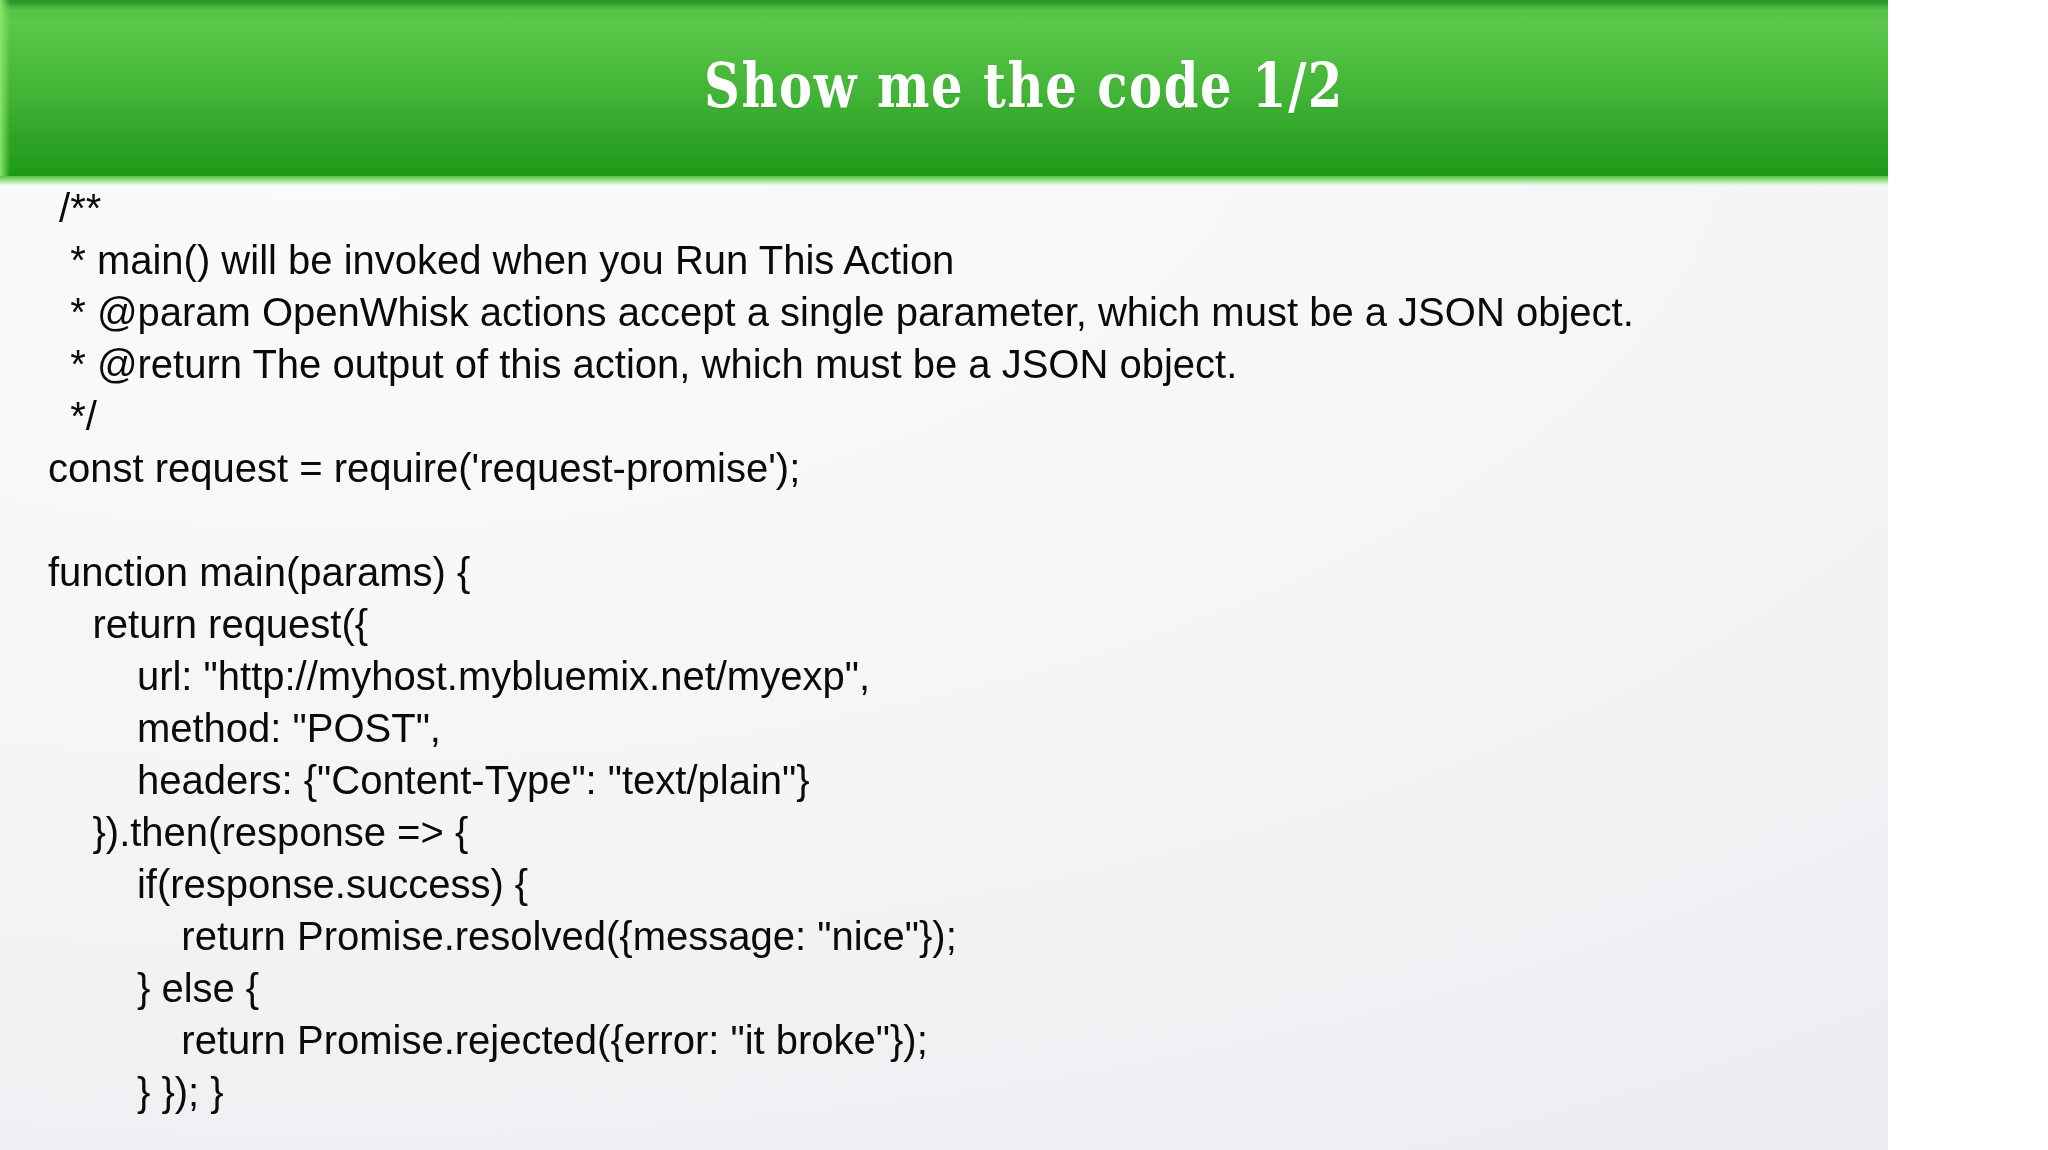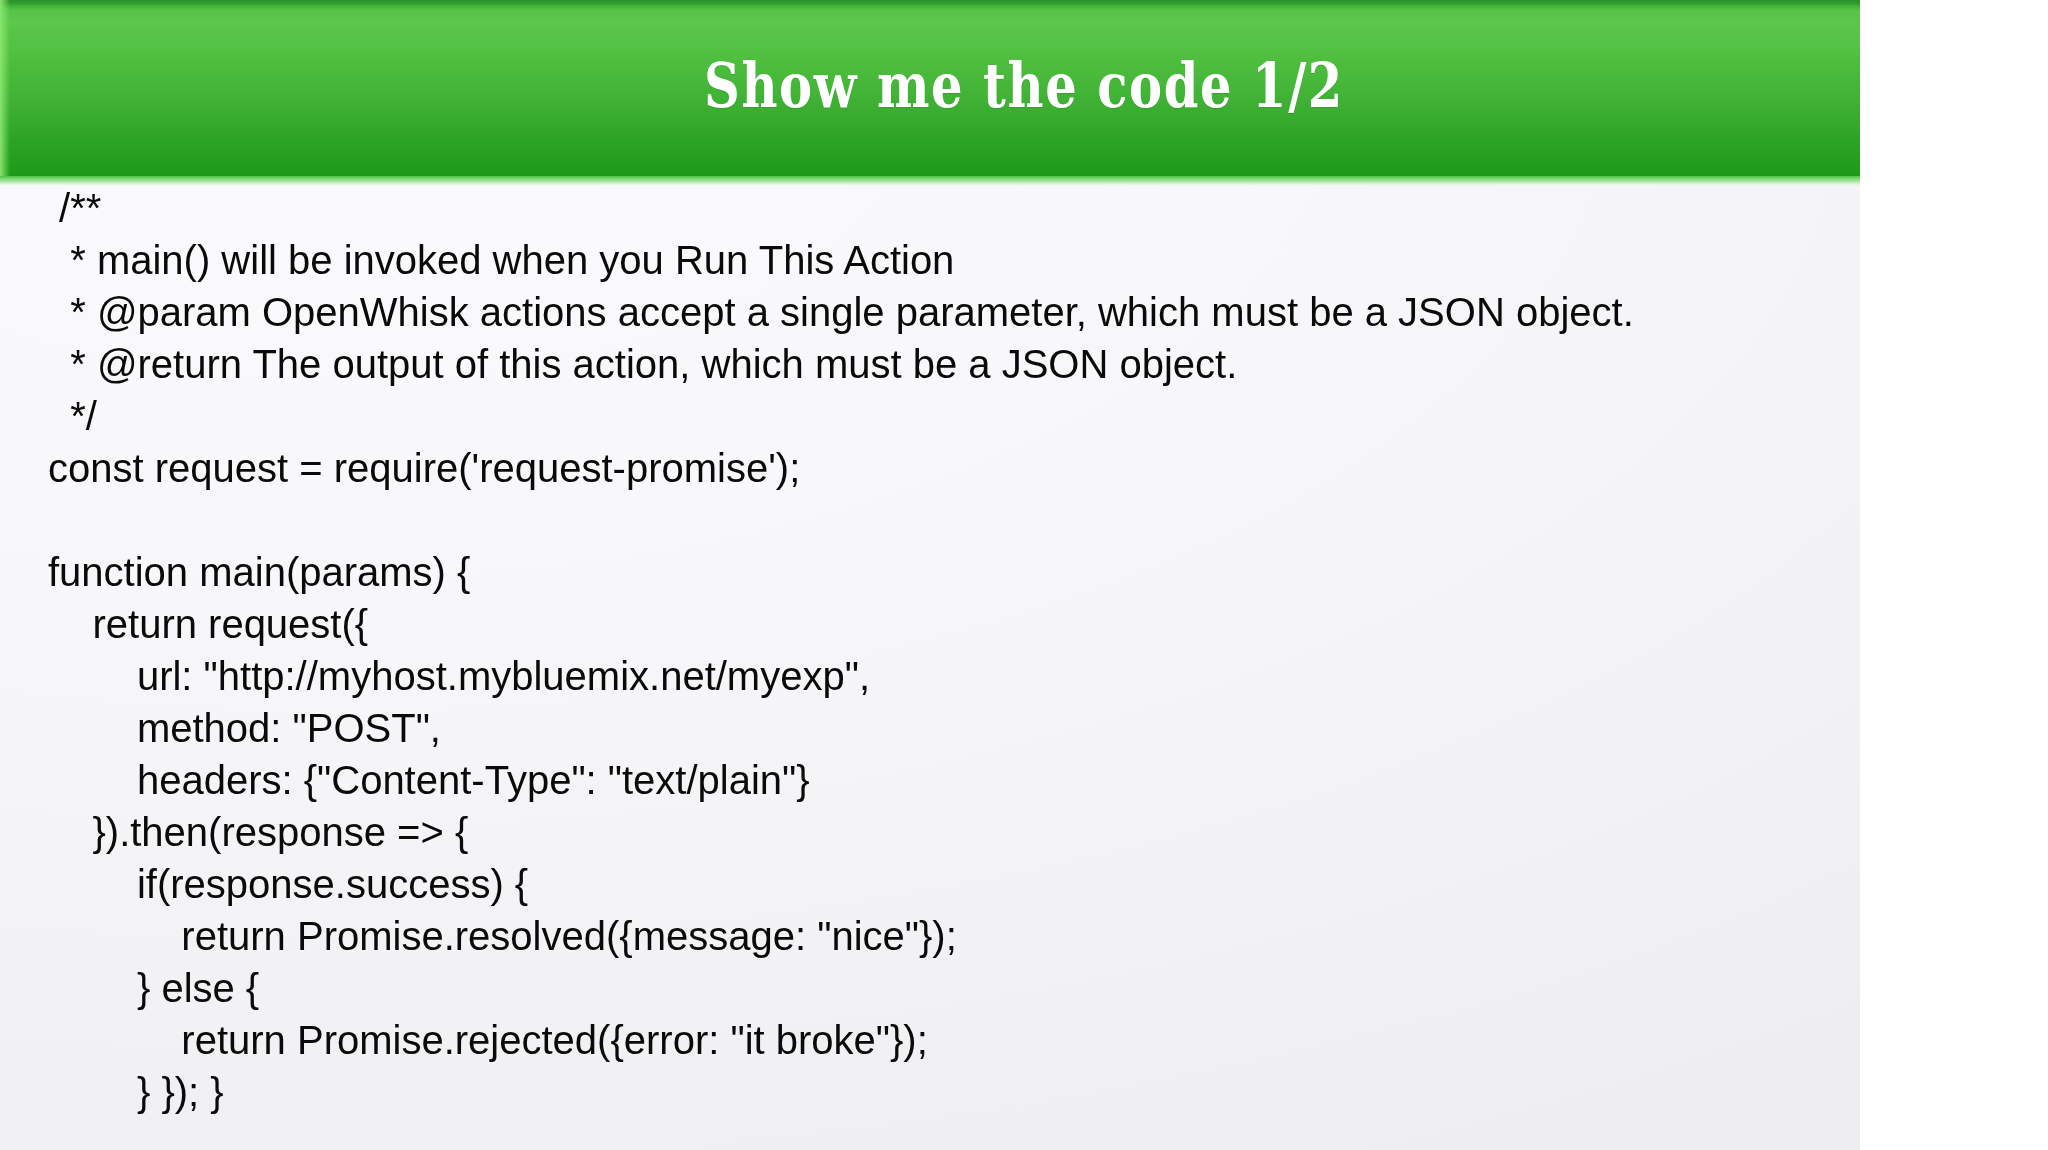--- a/index.html
+++ b/index.html
@@ -8,20 +8,21 @@
     background: #ffffff;
   }
   .slide {
     position: relative;
     width: 1860px;
     height: 1150px;
     overflow: hidden;
     background:
       radial-gradient(ellipse 140% 110% at 18% 8%, #fbfbfd 0%, #f7f7f9 42%, #f1f1f4 78%, #ededf1 100%);
     font-family: "Liberation Sans", sans-serif;
+    padding-left: 28px;
   }
 
   
   .title-banner {
     position: absolute;
     left: 0;
     top: 0;
     width: 2048px;
     height: 176px;
     background:

